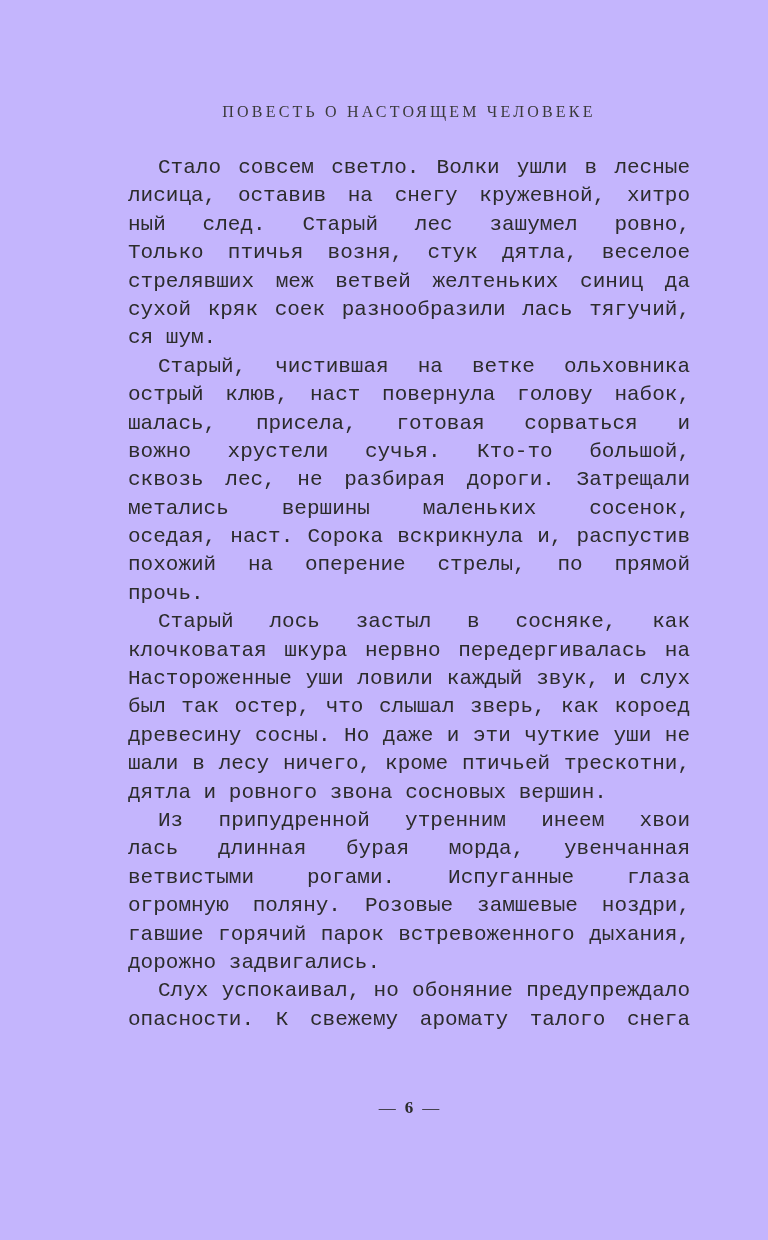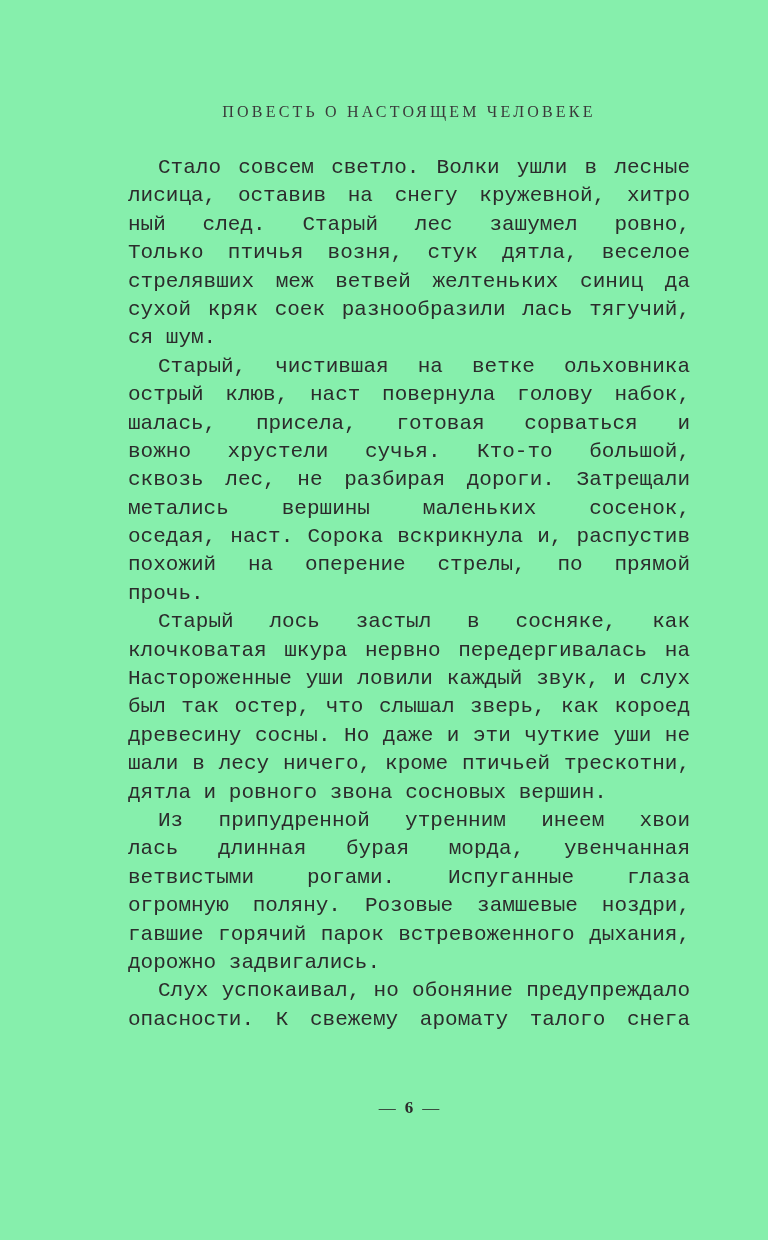--- a/index.html
+++ b/index.html
@@ -11,21 +11,21 @@
     height: 1240px;
     background: #fbfbf9;
     font-family: "Liberation Serif", "DejaVu Serif", serif;
     color: #2c2c2c;
   }
   .page {
     position: relative;
     width: 768px;
     height: 1240px;
     overflow: hidden;
-    background: #86efac;
+    background: #c4b5fd;
   }
   .running-head {
     position: absolute;
     top: 103px;
     left: 128px;
     width: 562px;
     text-align: center;
     font-size: 16px;
     letter-spacing: 3.2px;
     color: #3a3a3a;

